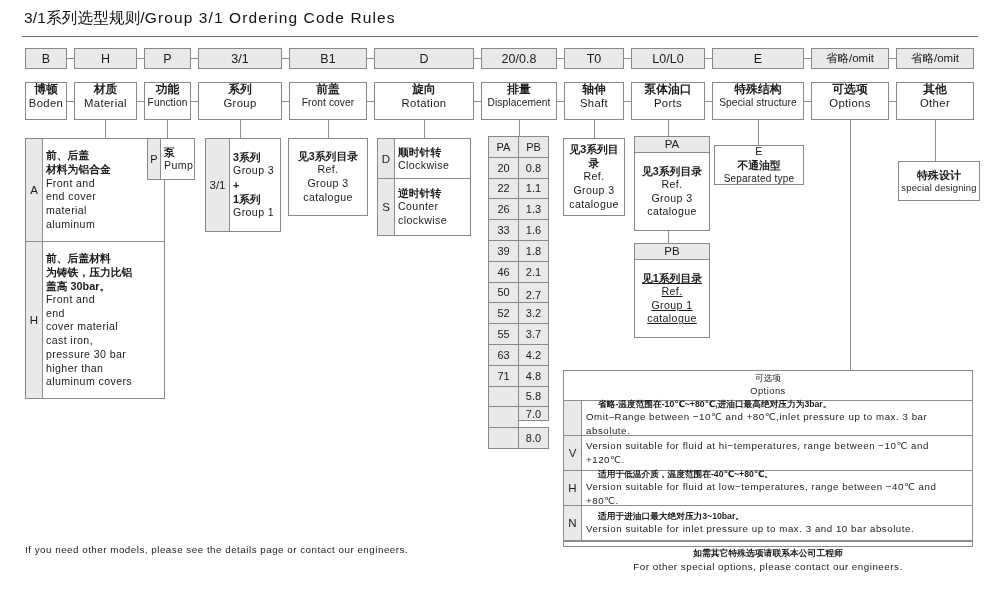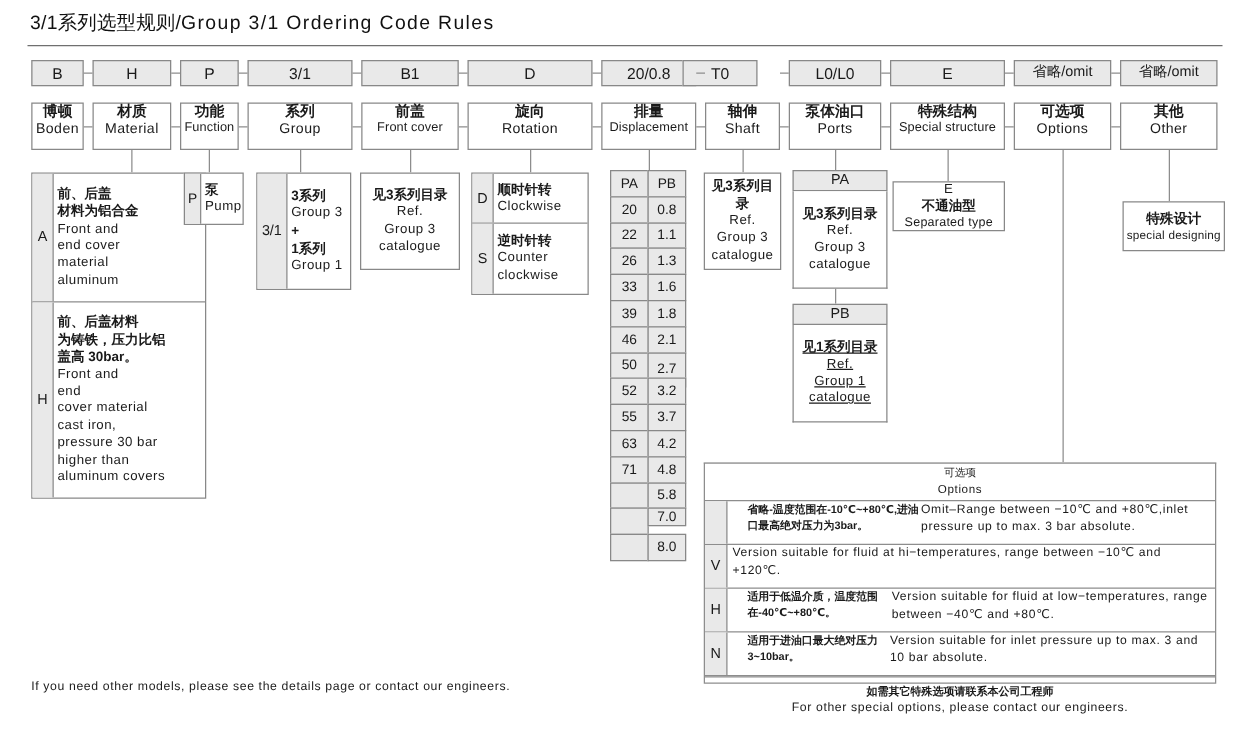--- a/index.html
+++ b/index.html
@@ -63,21 +63,21 @@
     display:flex;flex-direction:column;align-items:center;justify-content:center;
     font-size:8.6px;line-height:1.35;height:30px;
   }
   .opt-row{display:flex;box-sizing:border-box;border-bottom:1px solid #8d8d8d;height:35px;}
   .opt-row:last-child{border-bottom:none;}
   .opt-code{
     width:18px;flex:0 0 18px;border-right:1px solid #8d8d8d;background:#e9e9e9;
     display:flex;align-items:center;justify-content:center;font-size:11.5px;box-sizing:border-box;
   }
   .opt-text{
-    flex:1;display:flex;flex-direction:row;justify-content:center;
+    flex:1;display:flex;flex-direction:column;justify-content:center;
     padding:0 4px;box-sizing:border-box;
   }
   .opt-text .cn{font-size:8.7px;font-weight:600;line-height:1.45;padding-left:12px;}
   .opt-text .en{font-size:9.7px;letter-spacing:.55px;line-height:1.45;}
   .opt-foot{
     display:flex;flex-direction:column;align-items:center;justify-content:center;
     height:38px;box-sizing:border-box;
   }
   .opt-foot .cn{font-size:8.8px;font-weight:600;line-height:1.4;}
   .opt-foot .en{font-size:9.8px;letter-spacing:.5px;line-height:1.4;}
@@ -97,21 +97,21 @@
   </div>
   <div id="title-rule"></div>
 
   <div class="box gray code-box" style="left:25px;top:48px;width:42px;">B</div>
   <div class="box gray code-box" style="left:74px;top:48px;width:63px;">H</div>
   <div class="box gray code-box" style="left:144px;top:48px;width:47px;">P</div>
   <div class="box gray code-box" style="left:198px;top:48px;width:84px;">3/1</div>
   <div class="box gray code-box" style="left:289px;top:48px;width:78px;">B1</div>
   <div class="box gray code-box" style="left:374px;top:48px;width:100px;">D</div>
   <div class="box gray code-box" style="left:481px;top:48px;width:76px;">20/0.8</div>
-  <div class="box gray code-box" style="left:546px;top:48px;width:60px;">T0</div>
+  <div class="box gray code-box" style="left:564px;top:48px;width:60px;">T0</div>
   <div class="box gray code-box" style="left:631px;top:48px;width:74px;">L0/L0</div>
   <div class="box gray code-box" style="left:712px;top:48px;width:92px;">E</div>
   <div class="box gray code-box cn" style="left:811px;top:48px;width:78px;">省略/omit</div>
   <div class="box gray code-box cn" style="left:896px;top:48px;width:78px;">省略/omit</div>
 
   <div class="hline" style="left:67px;top:58px;width:7px;"></div>
   <div class="hline" style="left:137px;top:58px;width:7px;"></div>
   <div class="hline" style="left:191px;top:58px;width:7px;"></div>
   <div class="hline" style="left:282px;top:58px;width:7px;"></div>
   <div class="hline" style="left:367px;top:58px;width:7px;"></div>

